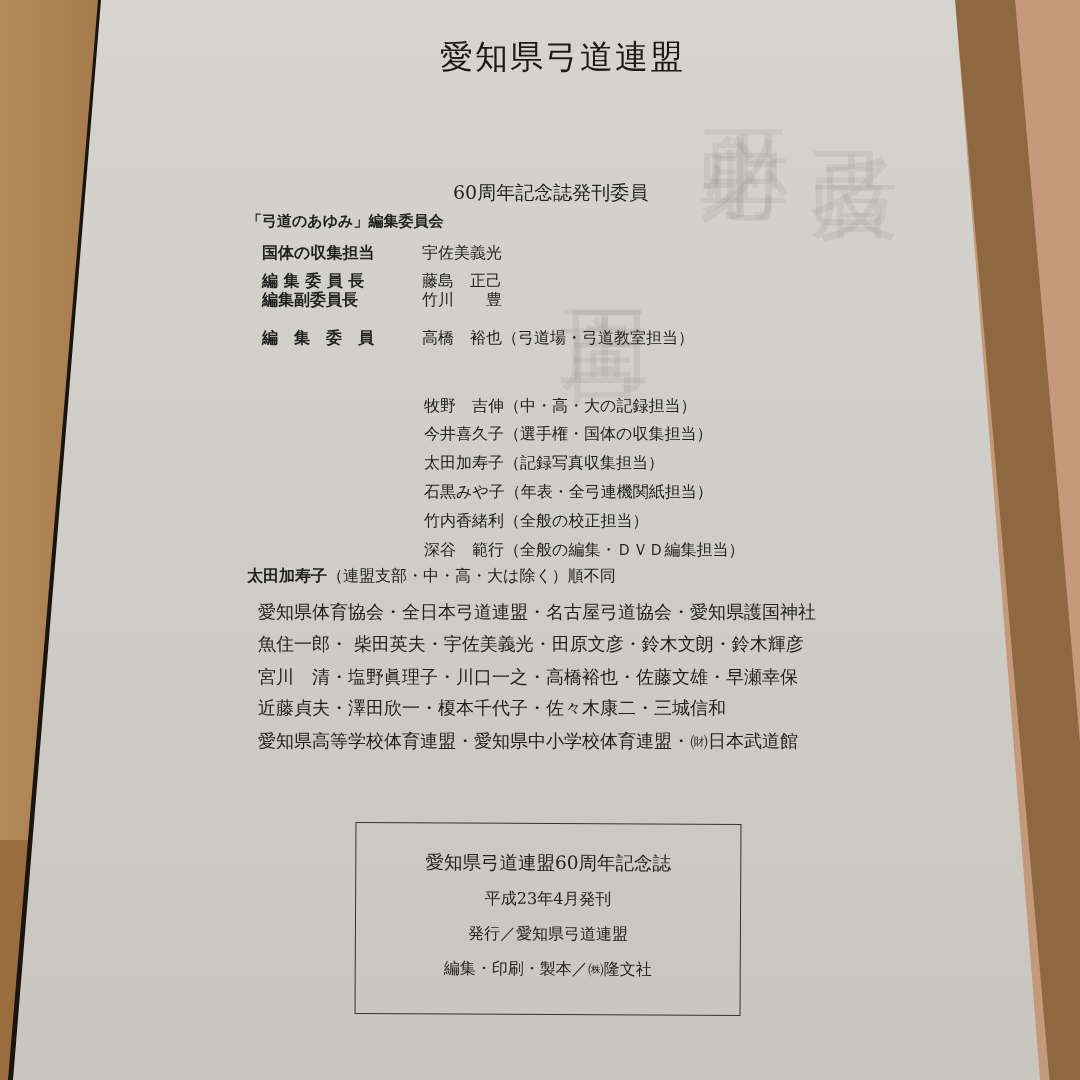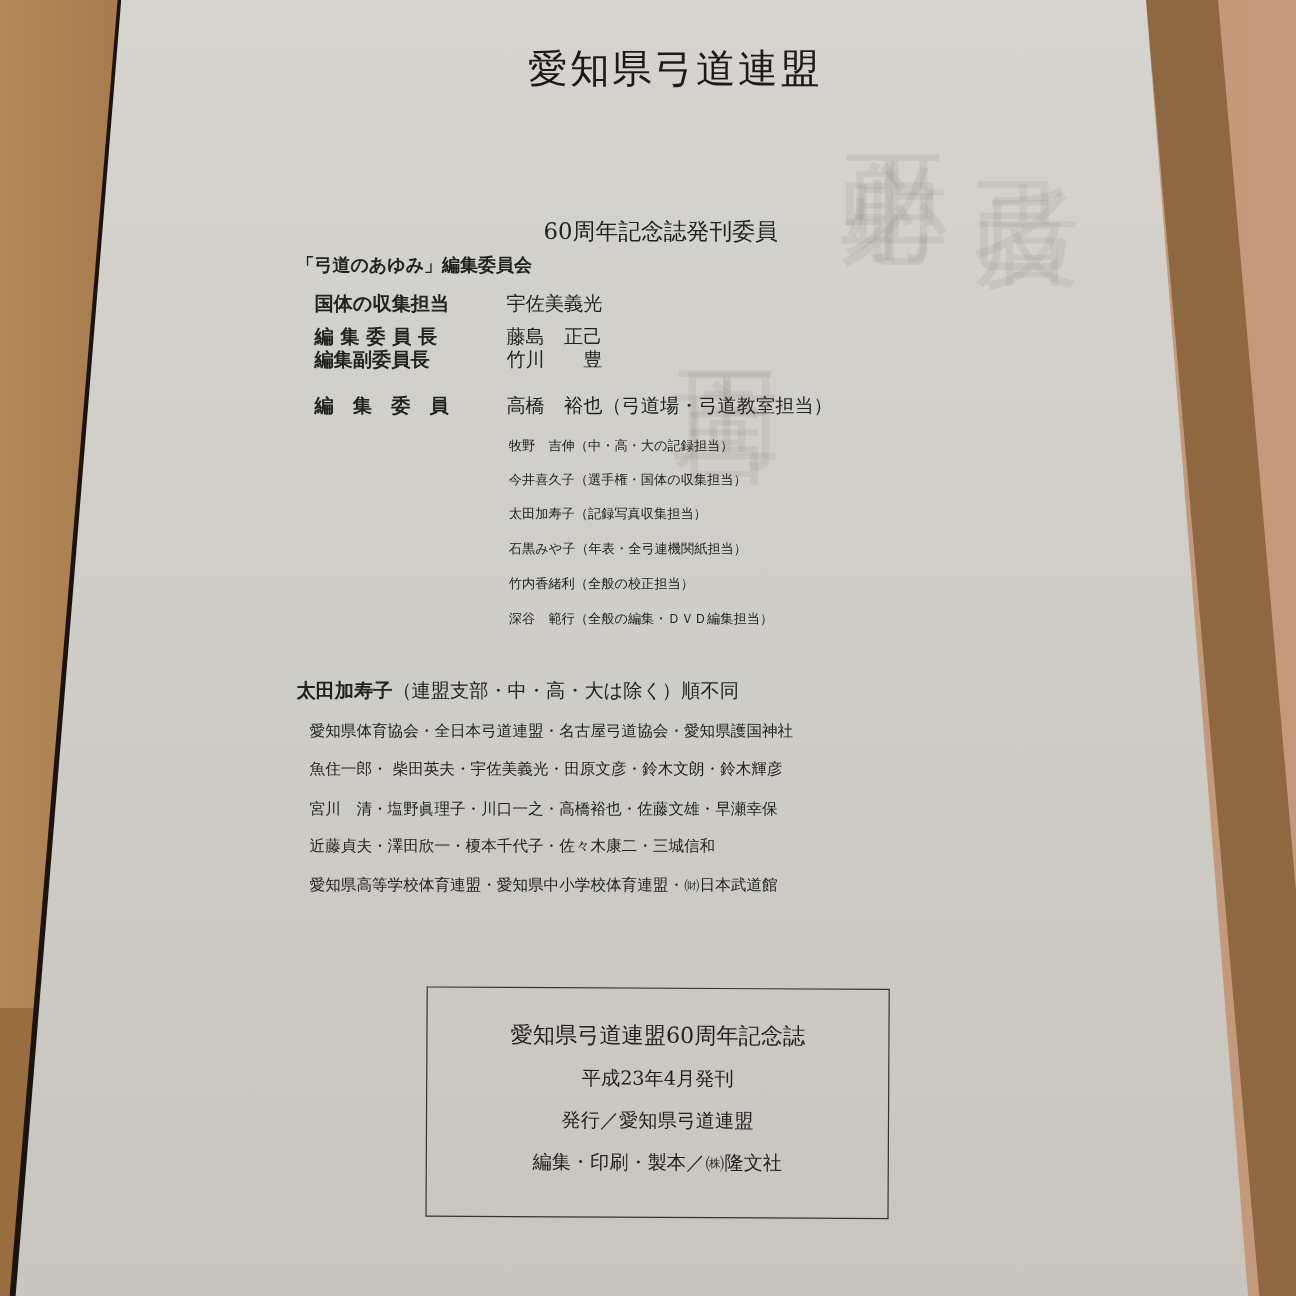--- a/index.html
+++ b/index.html
@@ -51,30 +51,30 @@
       font-family: "DejaVu Sans", "Liberation Sans", sans-serif; color:#222;
     }
     .row {
       position:absolute; left:262px; font-size:16px; color:#222; white-space:nowrap;
     }
     .row .role {
       display:inline-block; width:160px; font-weight:bold;
       font-family: "DejaVu Sans", "Liberation Sans", sans-serif;
     }
     .member {
-      position:absolute; left:424px; font-size:11px; color:#222; white-space:nowrap;
+      position:absolute; left:424px; font-size:16px; color:#222; white-space:nowrap;margin-top:32px;
     }
     .provider-head {
       position:absolute; left:247px; top:566px; font-size:16px; color:#222;
     }
     .provider-head b {
       font-family: "DejaVu Sans", "Liberation Sans", sans-serif;
     }
     .prov {
-      position:absolute; left:258px; font-size:13px; color:#222; white-space:nowrap;
+      position:absolute; left:258px; font-size:18px; color:#222; white-space:nowrap;
     }
     .colophon {
       position:absolute; left:355px; top:823px; width:384px; height:190px;
       border:1px solid #333; transform: rotate(0.3deg);
     }
     .colophon div { text-align:center; color:#222; }
     .c-title { font-size:18.5px; margin-top:26px; }
     .c-line { font-size:16px; margin-top:14px; }
   </style>
 </head>

